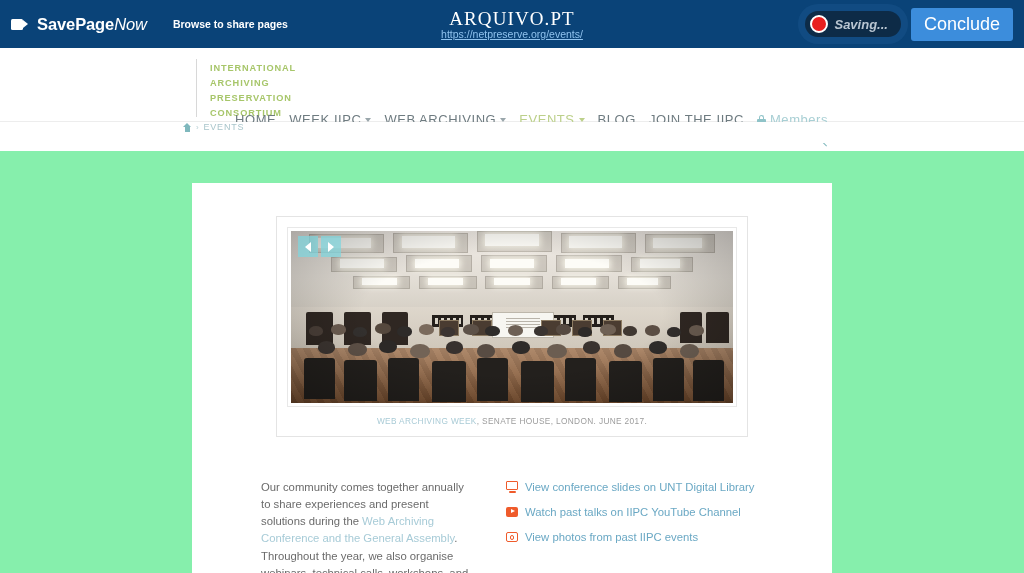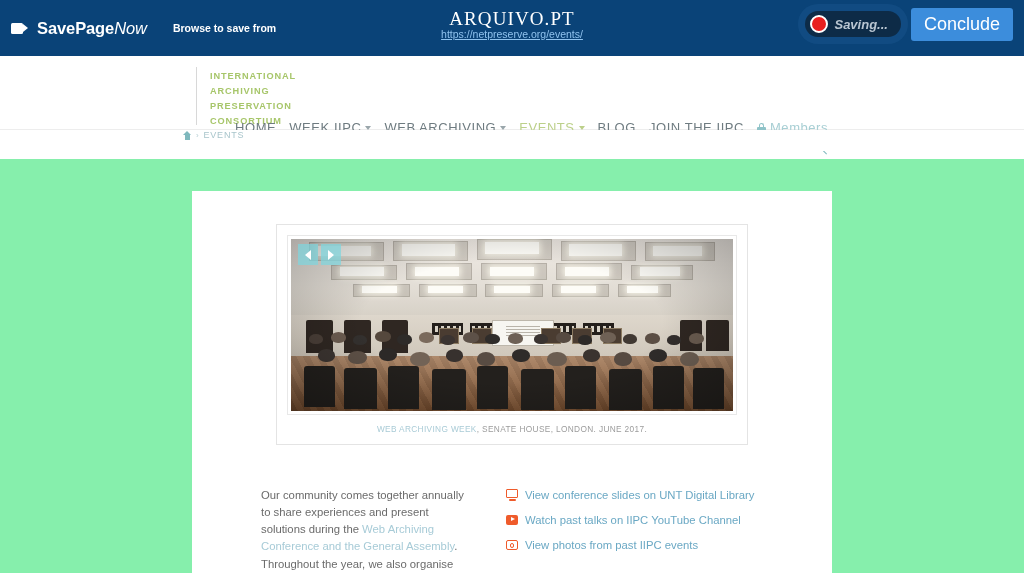--- a/index.html
+++ b/index.html
@@ -7,21 +7,21 @@
     width: 1024px;
     height: 573px;
     overflow: hidden;
     font-family: "Liberation Sans", sans-serif;
     background: #ffffff;
   }
 
   
   .savebar {
     position: relative;
-    height: 56px;
+    height: 48px;
     background: #0a4378;
     color: #ffffff;
     display: flex;
     align-items: center;
   }
   .savebar-left {
     display: flex;
     align-items: center;
     padding-left: 11px;
     gap: 9px;
@@ -561,21 +561,21 @@
 <body>
 
 <div class="savebar">
 
   <div class="savebar-left">
     <span class="cam-icon">
       <span class="body"></span>
         <span class="lens"></span>
     </span>
     <span class="spn-title"><span class="bold">SavePage</span><span class="ital">Now</span></span>
-    <span class="browse-note">Browse to save from</span>
+    <span class="browse-note">Browse to share pages</span>
   </div>
 
   <div class="savebar-center">
     <div class="arquivo-logo">ARQUIVO.PT</div>
     <a class="arquivo-url" href="#">https://netpreserve.org/events/</a>
   </div>
 
   <div class="savebar-right">
     <div class="saving-pill">
       <span class="rec-dot"></span>

